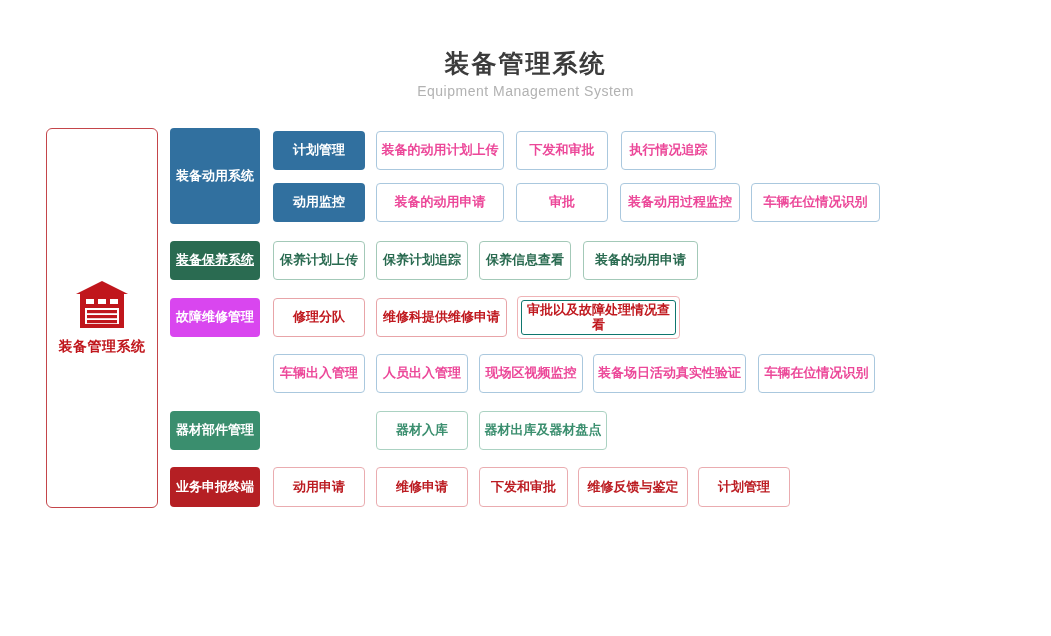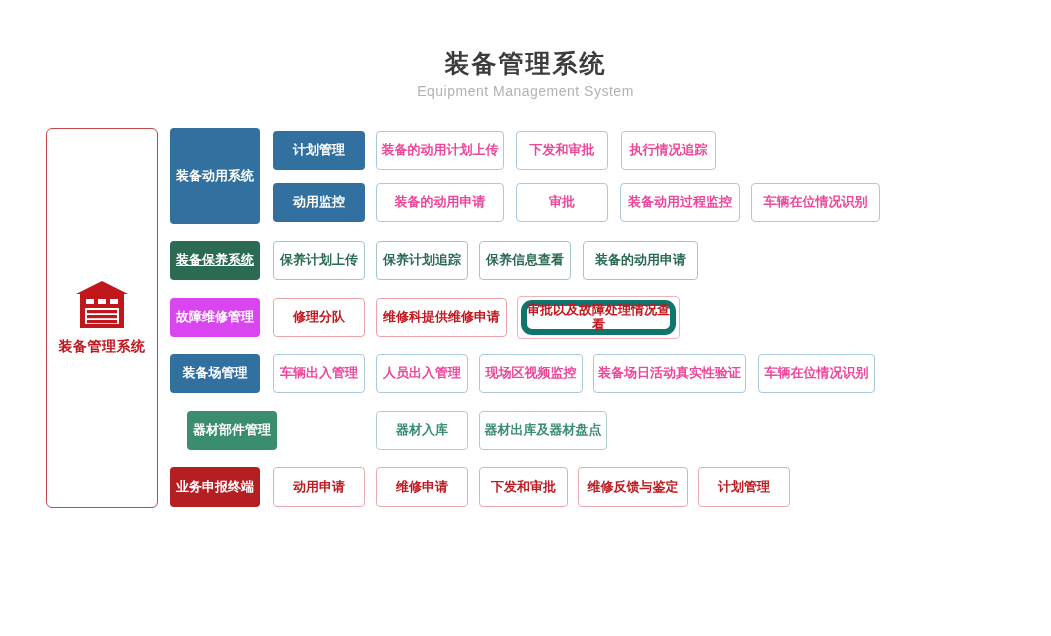--- a/index.html
+++ b/index.html
@@ -25,34 +25,34 @@
   .sidebar-label{font-size:14px;font-weight:bold;color:#c0161c;letter-spacing:0.5px;}
   .box{
     position:absolute;display:flex;align-items:center;justify-content:center;
     font-size:13px;font-weight:bold;border-radius:4px;box-sizing:border-box;
     text-align:center;line-height:1.15;cursor:default;
   }
   
   .solid.blue{background:#31709f;color:#ffffff;}
   .solid.greendark{background:#2a6b51;color:#ffffff;text-decoration:underline;}
   .solid.red{background:#d946ef;color:#ffffff;}
-  .solid.green{background:#3a8e6e;color:#ffffff;margin-left:17px;}
+  .solid.green{background:#3a8e6e;color:#ffffff;}
   .solid.crimson{background:#b51f24;color:#ffffff;}
   
   .outline{background:#ffffff;}
   .outline.blue{border:1px solid #aac8de;color:#ec4899;}
   .outline.greendark{border:1px solid #a3c9b8;color:#2a6b51;}
   .outline.red{border:1px solid #e8a4a8;color:#c0191f;}
   .outline.green{border:1px solid #abd2c2;color:#3a8e6e;}
   .outline.crimson{border:1px solid #eaacb0;color:#bc1c22;}
   
   .box.double{background:#fff;border:1px solid #efb3b6;padding:3px;}
   .box.double .inner{
     flex:1;height:100%;display:flex;align-items:center;justify-content:center;
-    border:6px solid #0f766e;border-radius:11px;color:#c0191f;box-sizing:border-box;
+    border:1px solid #0f766e;border-radius:3px;color:#c0191f;box-sizing:border-box;
   }
 </style>
 </head>
 <body>
 
 <div class="stage">
 
   <h1 class="title">装备管理系统</h1>
   <div class="subtitle">Equipment Management System</div>
 
@@ -92,21 +92,20 @@
   <div class="box outline greendark" style="left:479px;top:241px;width:92px;height:39px">保养信息查看</div>
   <div class="box outline greendark" style="left:583px;top:241px;width:115px;height:39px">装备的动用申请</div>
 
   <div class="box solid red" style="left:170px;top:298px;width:90px;height:39px">故障维修管理</div>
   <div class="box outline red" style="left:273px;top:298px;width:92px;height:39px">修理分队</div>
   <div class="box outline red" style="left:376px;top:298px;width:131px;height:39px">维修科提供维修申请</div>
   <div class="box double" style="left:517px;top:296px;width:163px;height:43px">
     <div class="inner">审批以及故障处理情况查看</div>
   </div>
 
-  <div class="box solid blue" style="left:170px;top:354px;width:90px;height:39px">装备场管理</div>
   <div class="box outline blue" style="left:273px;top:354px;width:92px;height:39px">车辆出入管理</div>
   <div class="box outline blue" style="left:376px;top:354px;width:92px;height:39px">人员出入管理</div>
   <div class="box outline blue" style="left:479px;top:354px;width:104px;height:39px">现场区视频监控</div>
   <div class="box outline blue" style="left:593px;top:354px;width:153px;height:39px">装备场日活动真实性验证</div>
   <div class="box outline blue" style="left:758px;top:354px;width:117px;height:39px">车辆在位情况识别</div>
 
   <div class="box solid green" style="left:170px;top:411px;width:90px;height:39px">器材部件管理</div>
   <div class="box outline green" style="left:376px;top:411px;width:92px;height:39px">器材入库</div>
   <div class="box outline green" style="left:479px;top:411px;width:128px;height:39px">器材出库及器材盘点</div>
 

